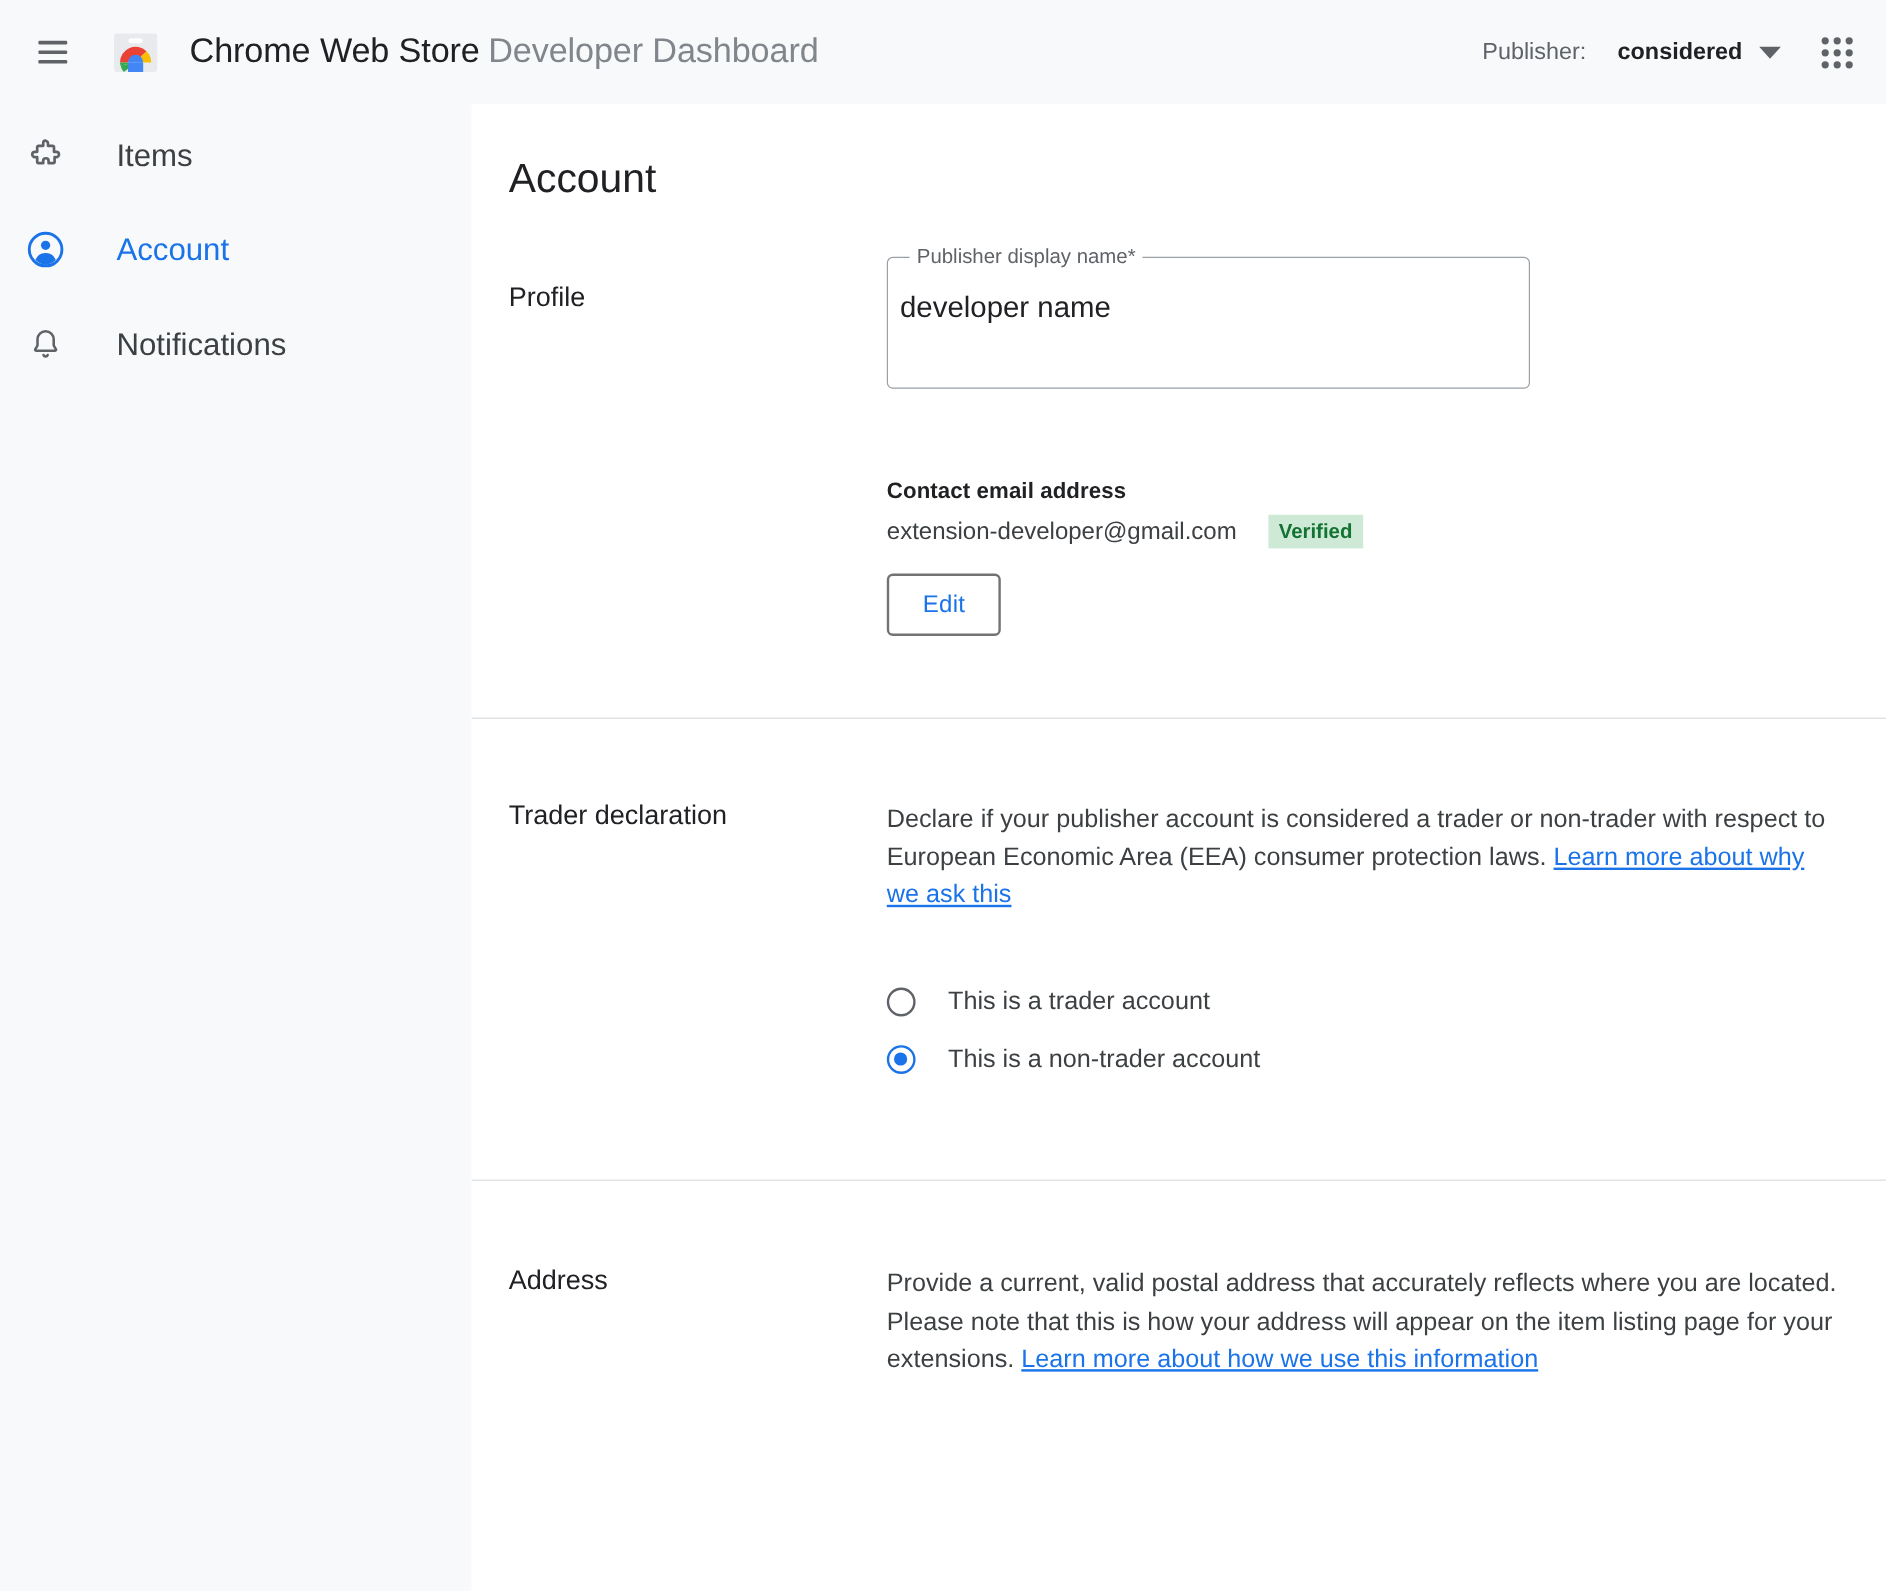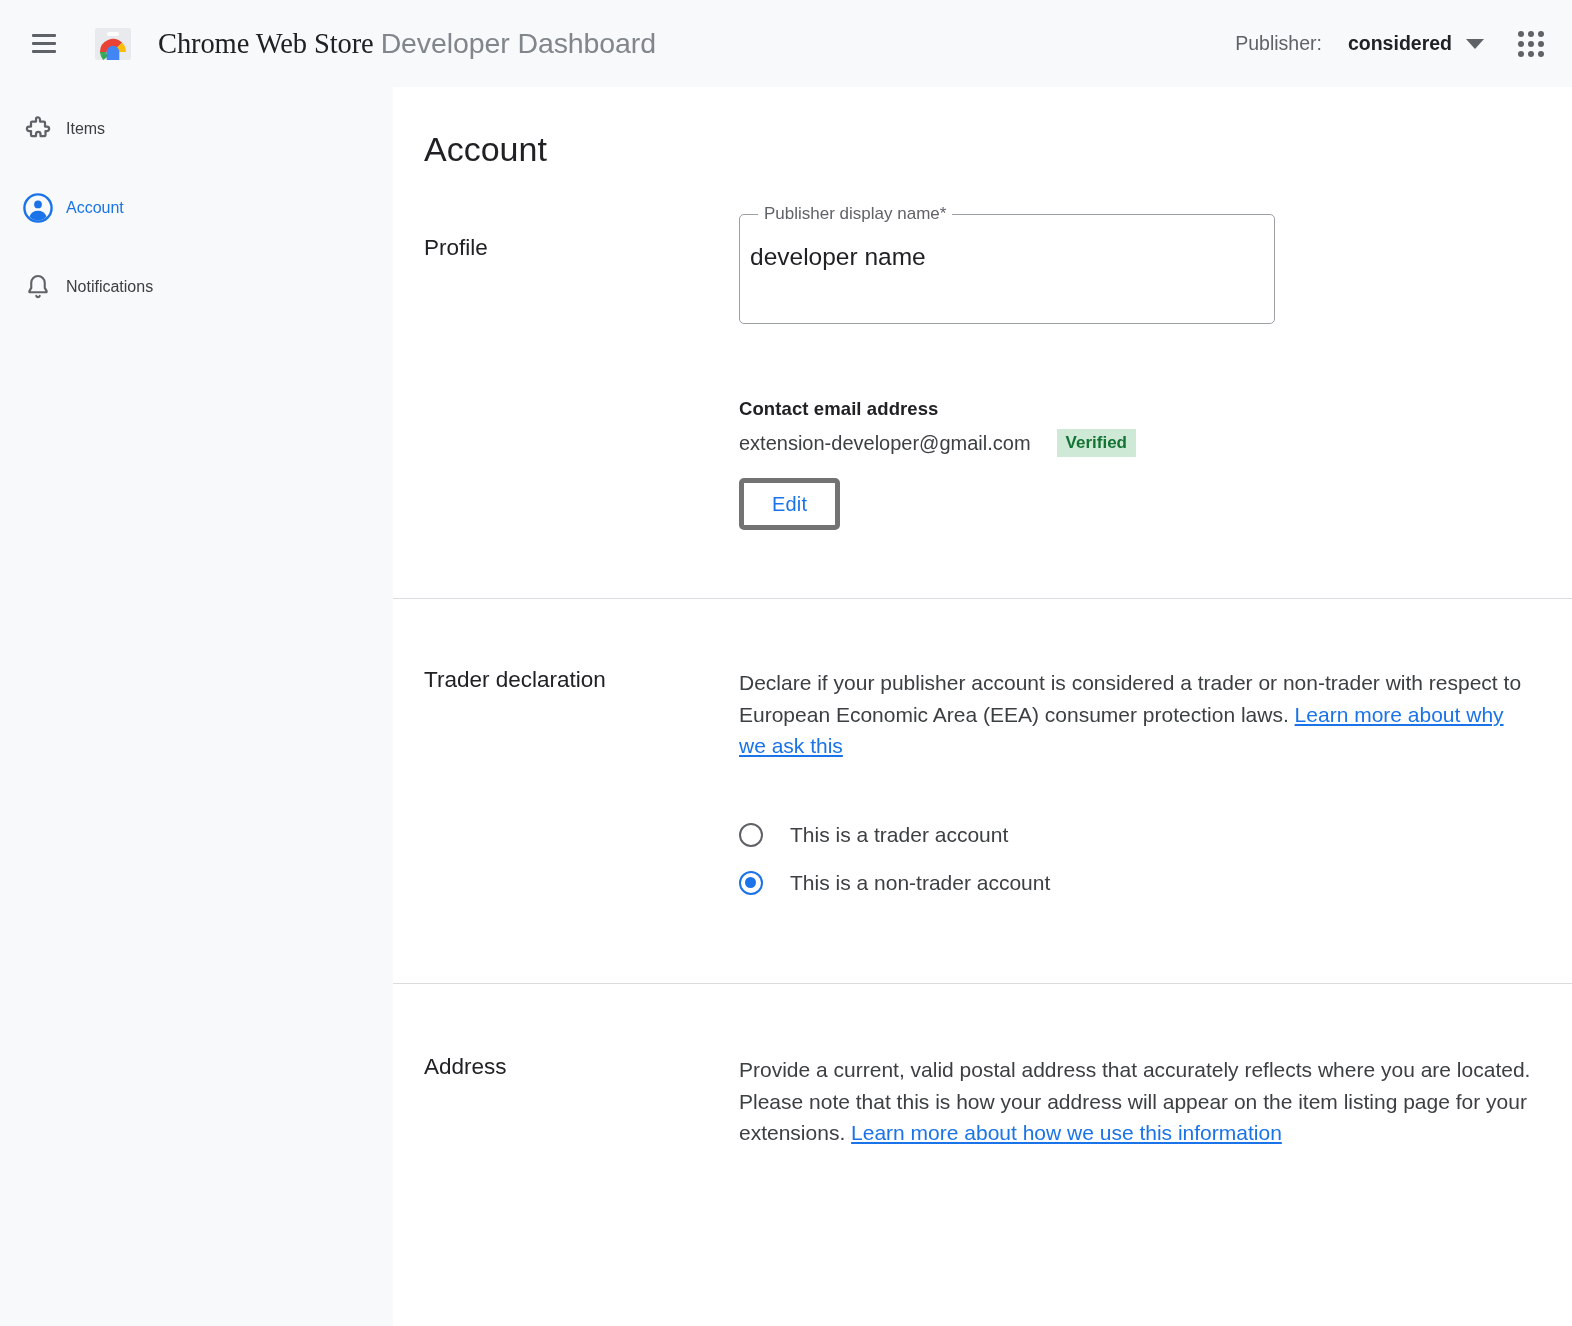--- a/index.html
+++ b/index.html
@@ -44,21 +44,21 @@
     display: flex;
     align-items: center;
     justify-content: center;
   }
   .brand {
     margin-left: 22px;
     font-size: 28.5px;
     letter-spacing: -0.1px;
     white-space: nowrap;
   }
-  .brand .b1 { color: #202124; font-weight: 400; font-family: Liberation Serif, serif; }
+  .brand .b1 { color: #202124; font-weight: 400; }
   .brand .b2 { color: #80868b; font-weight: 400; margin-left: 7px; }
 
   .header-right {
     margin-left: auto;
     margin-right: 28px;
     display: flex;
     align-items: center;
   }
   .pub-label {
     font-size: 19.5px;
@@ -110,22 +110,22 @@
     padding-left: 18px;
     margin-bottom: 23px;
     cursor: pointer;
   }
   .nav-item .nav-icon {
     width: 40px; height: 40px;
     display: flex; align-items: center; justify-content: center;
     flex: none;
   }
   .nav-item .nav-label {
-    margin-left: 8px;
-    font-size: 16px;
+    margin-left: 39px;
+    font-size: 26px;
     color: #3c4043;
   }
   .nav-item.active .nav-label { color: #1a73e8; font-weight: 500; }
 
   
   .content {
     position: absolute;
     top: 87px; left: 393px;
     width: 1179px;
     height: 1239px;
@@ -214,21 +214,21 @@
     padding: 4px 9px;
     line-height: 20px;
   }
 
   .btn-outline {
     display: inline-flex;
     align-items: center;
     justify-content: center;
     height: 52px;
     padding: 0 28px;
-    border: 5px solid #737373;
+    border: 2px solid #737373;
     border-radius: 5px;
     background: #fff;
     color: #1a73e8;
     font-size: 20px;
     font-weight: 500;
     font-family: "Liberation Sans", sans-serif;
     cursor: pointer;
     letter-spacing: 0.2px;
   }
 

